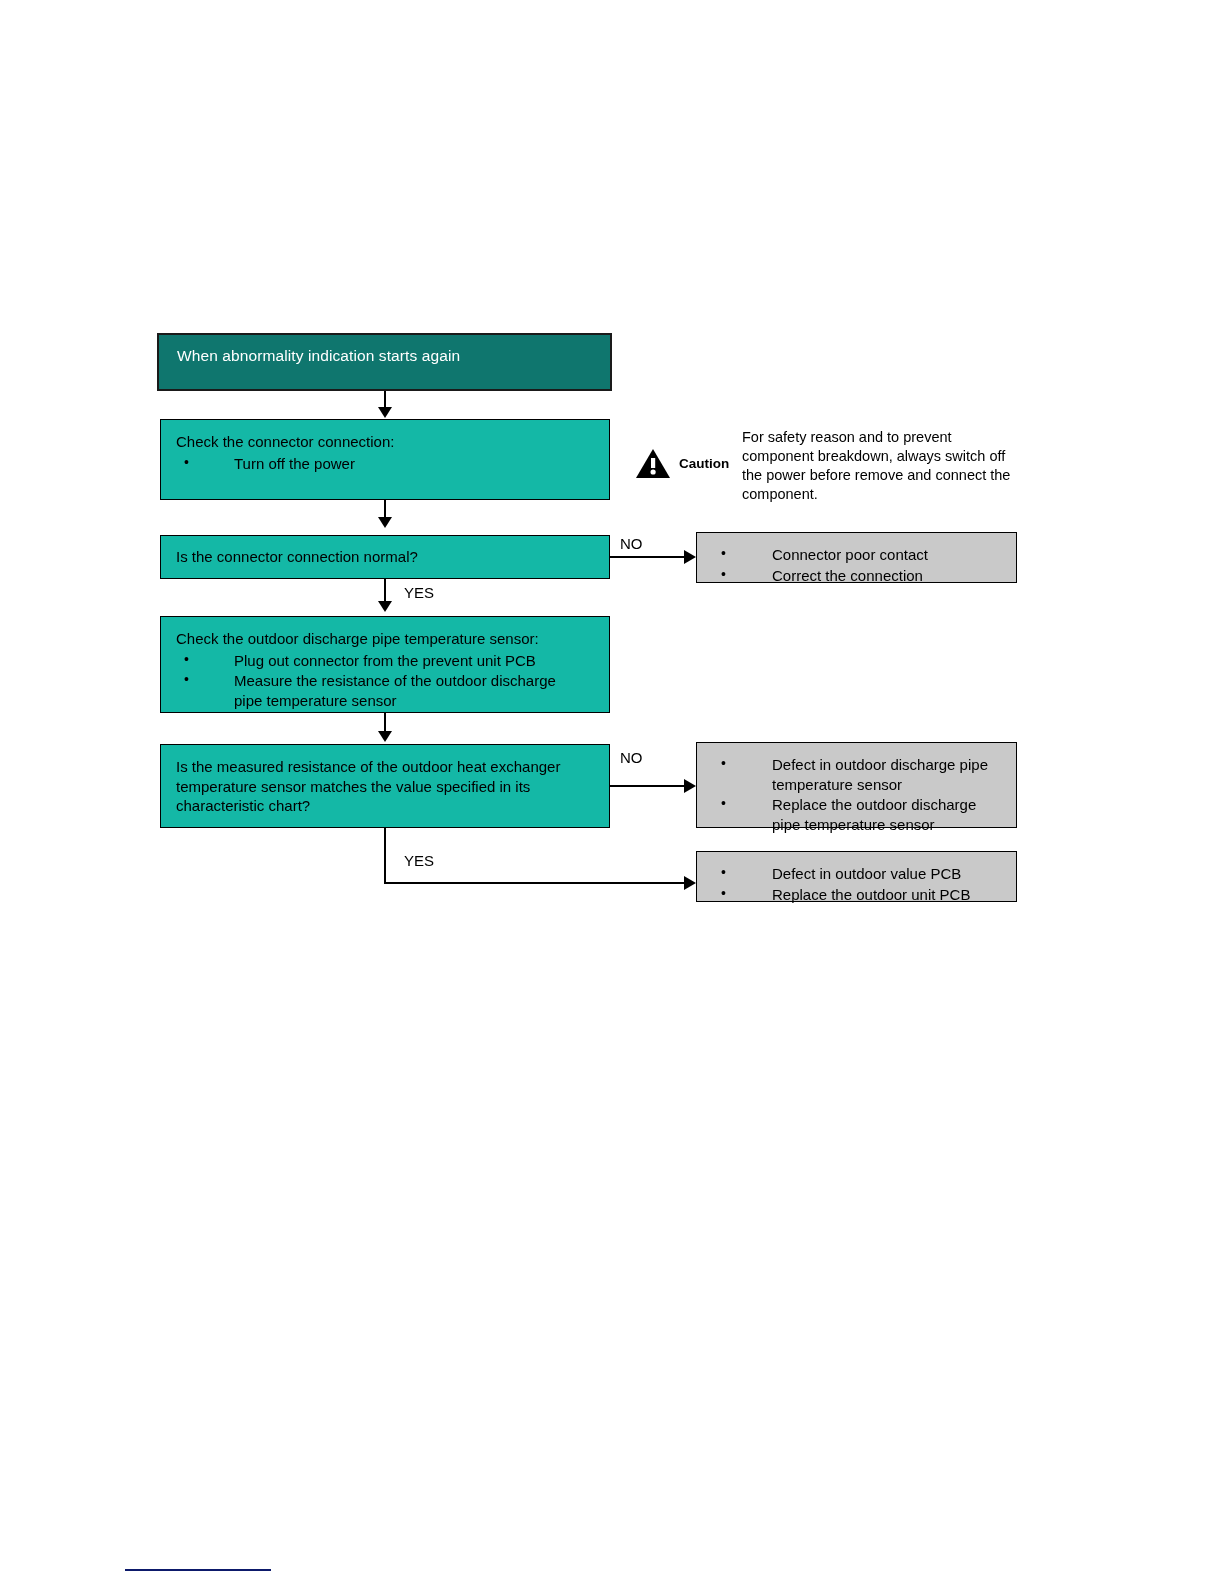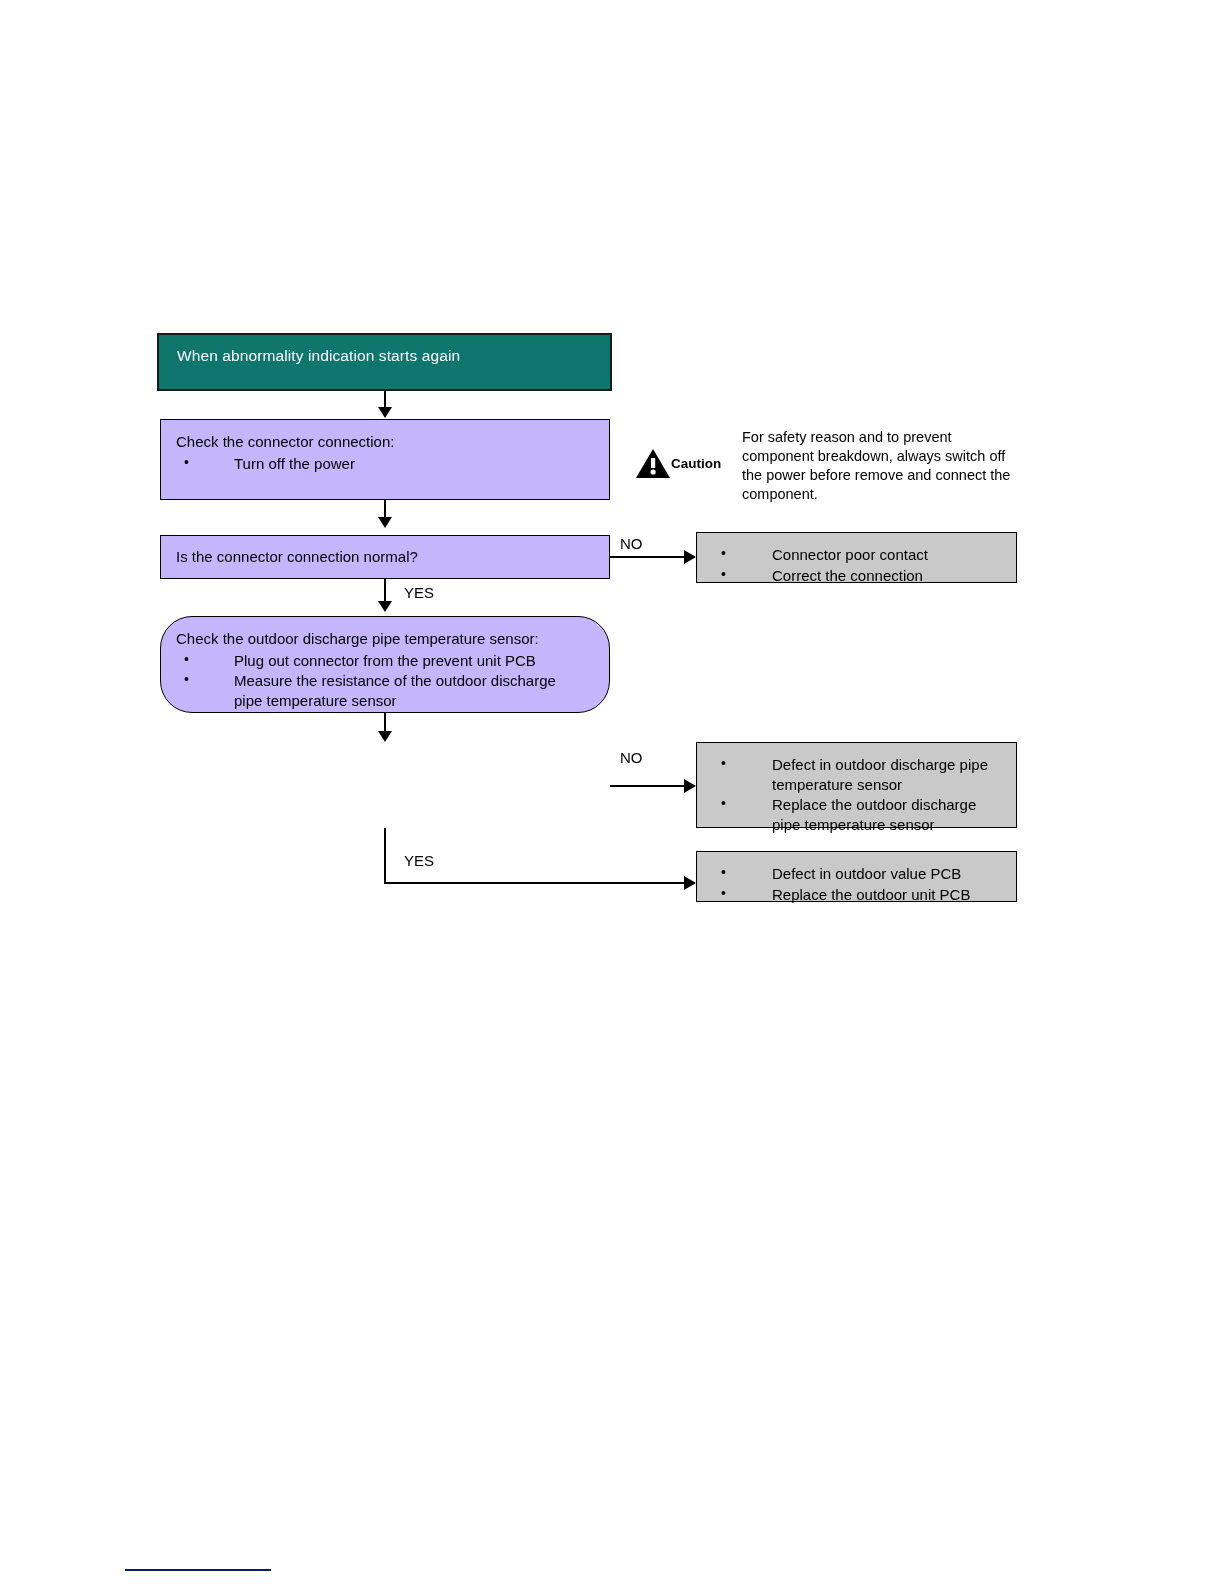--- a/index.html
+++ b/index.html
@@ -26,21 +26,21 @@
     background: #0f766e;
     border: 2px solid #1a1a1a;
     color: #ffffff;
     font-size: 15.5px;
     padding: 12px 0 0 18px;
     letter-spacing: .1px;
   }
 
   
   .proc-box {
-    background: #c4b5fd;
+    background: #14b8a6;
     border: 1.6px solid #000000;
     font-size: 15px;
     padding: 12px 0 0 15px;
     line-height: 1.30;
   }
 
   
   .result-box {
     background: #c9c9c9;
     border: 1.6px solid #000000;
@@ -102,21 +102,21 @@
   
   .caution-wrap { position: absolute; }
   .caution-icon-row {
     position: absolute;
     display: flex;
     align-items: center;
   }
   .caution-word {
     font-size: 13.5px;
     font-weight: bold;
-    margin-left: 0;
+    margin-left: 8px;
   }
   .caution-text {
     position: absolute;
     font-size: 14.5px;
     line-height: 1.32;
     width: 270px;
   }
 
   
   .footer-rule {
@@ -171,31 +171,34 @@
     <ul class="bl">
       <li>Connector poor contact</li>
       <li>Correct the connection</li>
     </ul>
   </div>
 
   <div class="vline" style="left:384px; top:579px; height:25px;"></div>
   <div class="arrow-down" style="left:378px; top:601px;"></div>
   <div class="branch-label" style="left:404px; top:584px;">YES</div>
 
-  <div class="node proc-box" style="left:160px; top:616px; width:450px; height:97px;border-radius:32px;">
+  <div class="node proc-box" style="left:160px; top:616px; width:450px; height:97px;">
     <div class="title-line">Check the outdoor discharge pipe temperature sensor:</div>
     <ul class="bl">
       <li>Plug out connector from the prevent unit PCB</li>
       <li style="padding-right:40px;">Measure the resistance of the outdoor discharge pipe temperature sensor</li>
     </ul>
   </div>
 
   <div class="vline" style="left:384px; top:713px; height:22px;"></div>
   <div class="arrow-down" style="left:378px; top:731px;"></div>
 
+  <div class="node proc-box" style="left:160px; top:744px; width:450px; height:84px;">
+    <div class="title-line" style="padding-right:30px;">Is the measured resistance of the outdoor heat exchanger temperature sensor matches the value specified in its characteristic chart?</div>
+  </div>
 
   <div class="hline" style="left:610px; top:785px; width:78px;"></div>
   <div class="arrow-right" style="left:684px; top:779px;"></div>
   <div class="branch-label" style="left:620px; top:749px;">NO</div>
 
   <div class="node result-box" style="left:696px; top:742px; width:321px; height:86px;">
     <ul class="bl">
       <li style="">Defect in outdoor discharge pipe temperature sensor</li>
       <li style="padding-right:24px;">Replace the outdoor discharge pipe temperature sensor</li>
     </ul>

